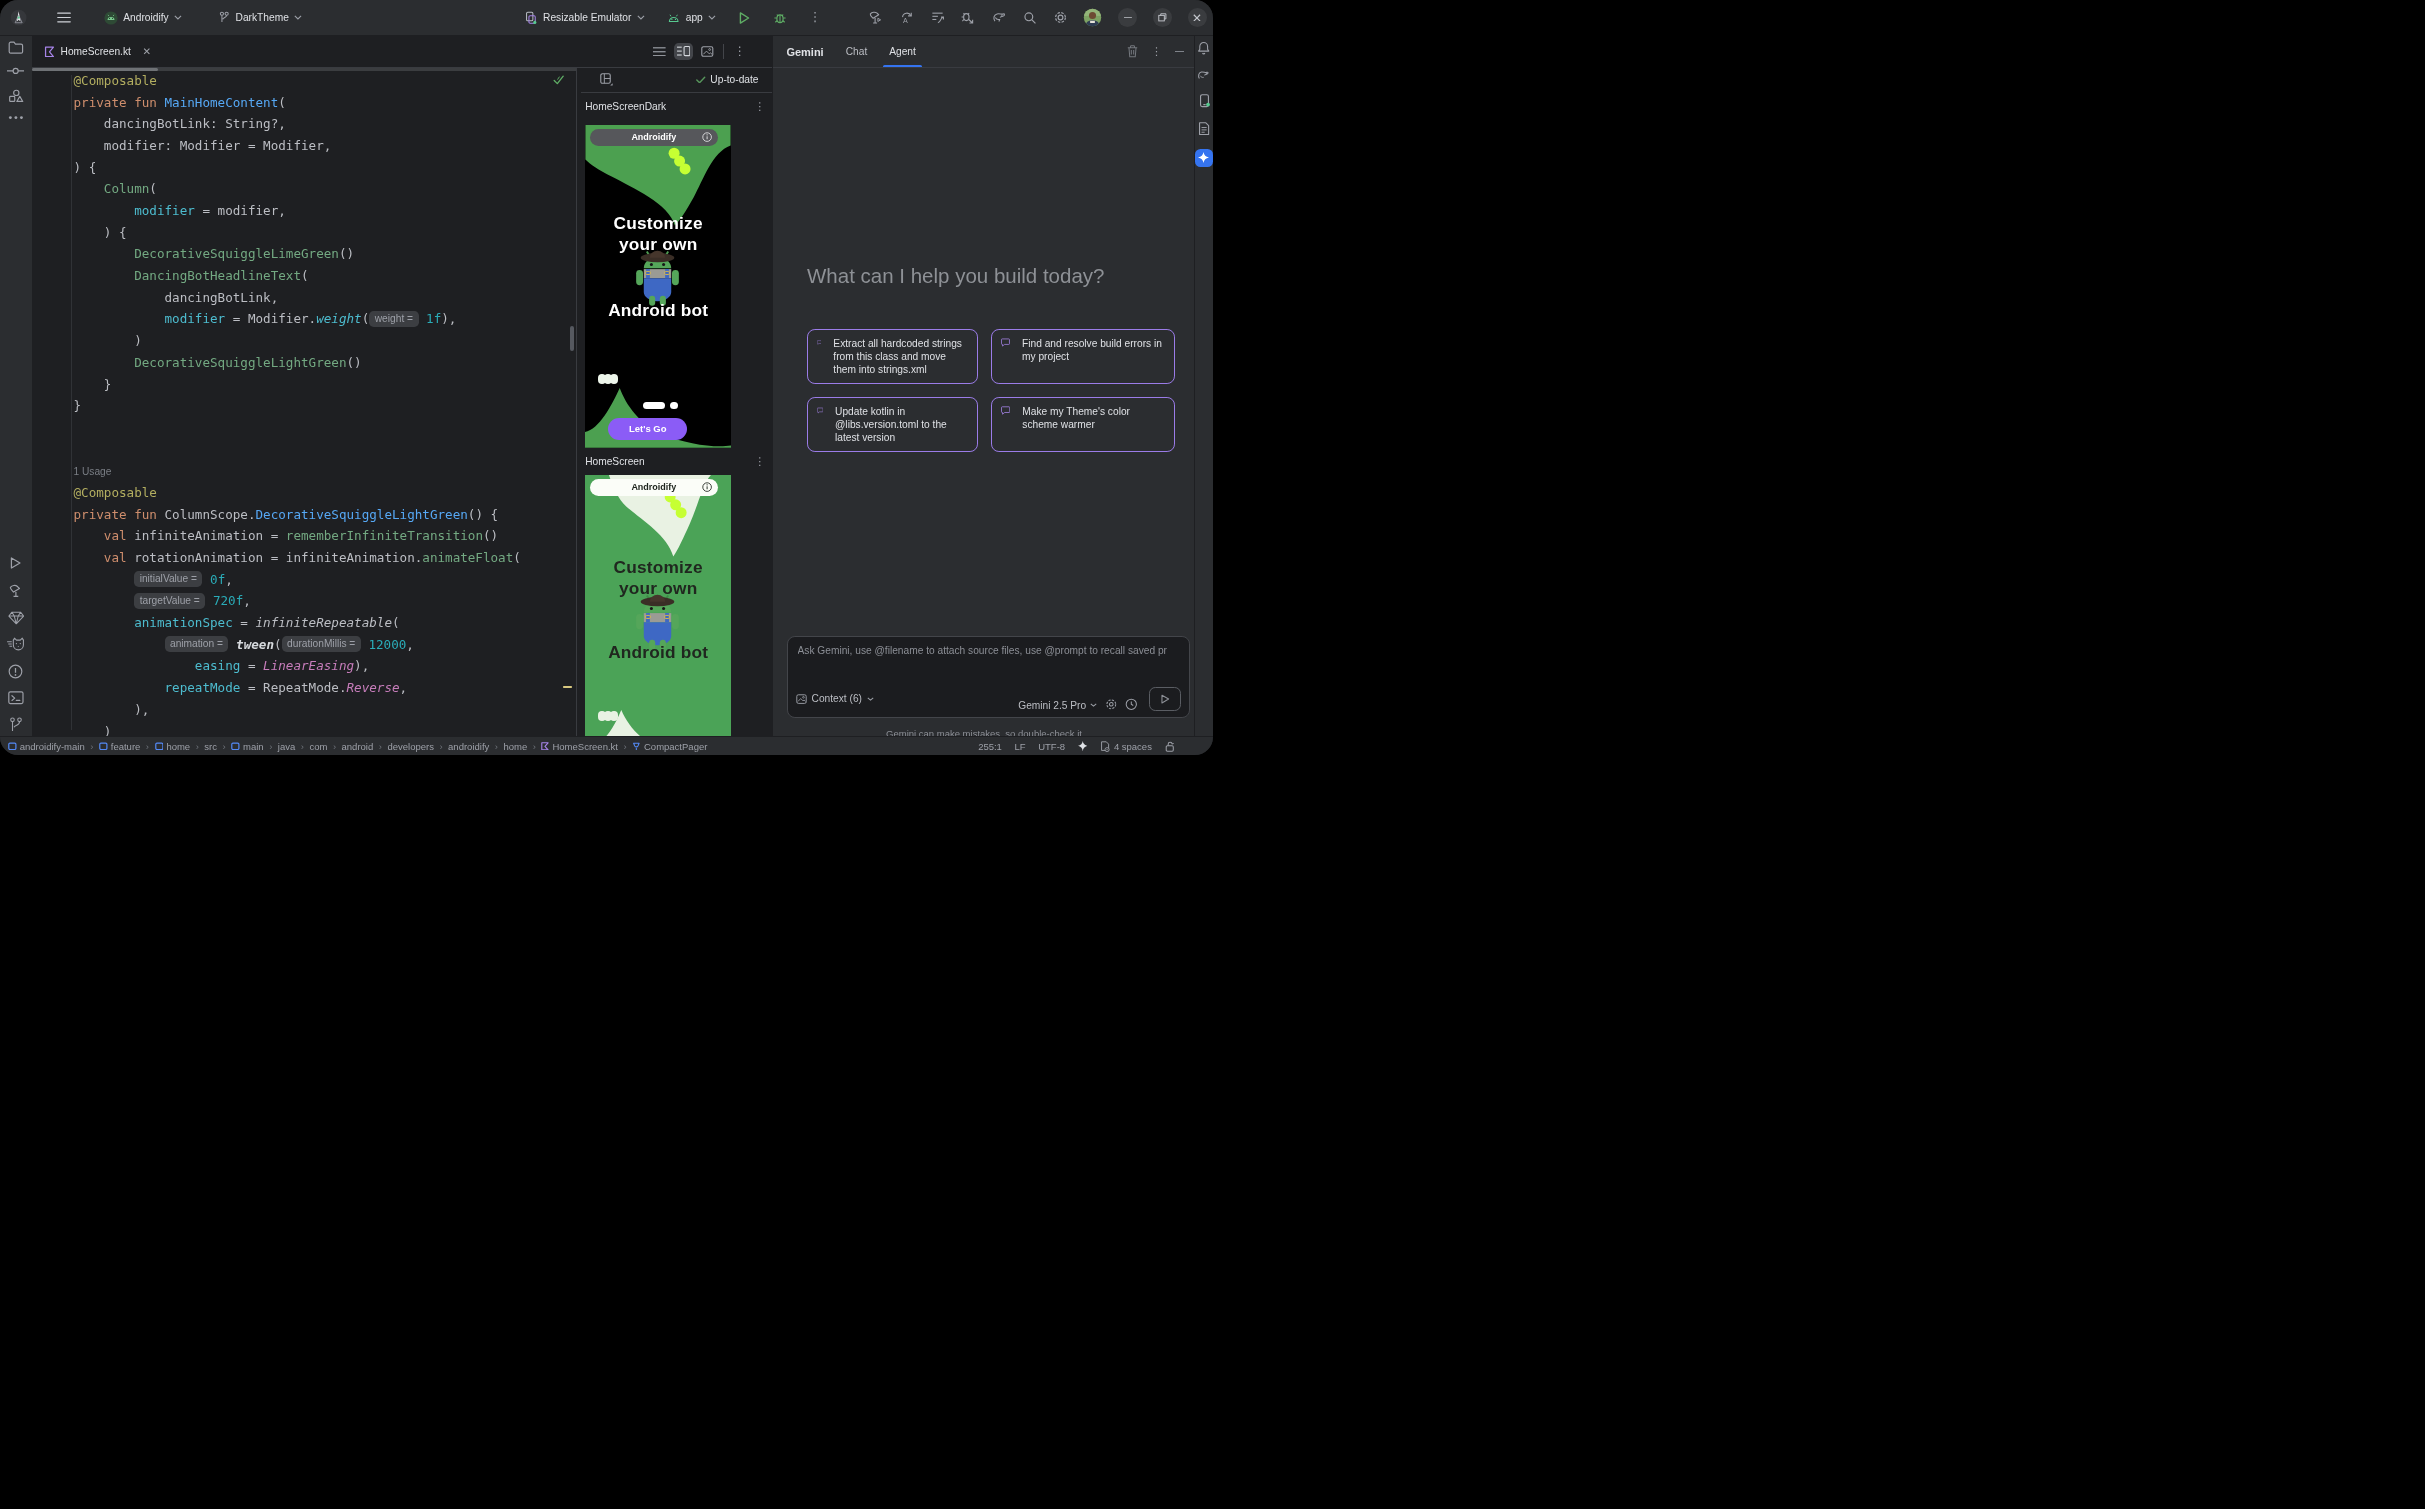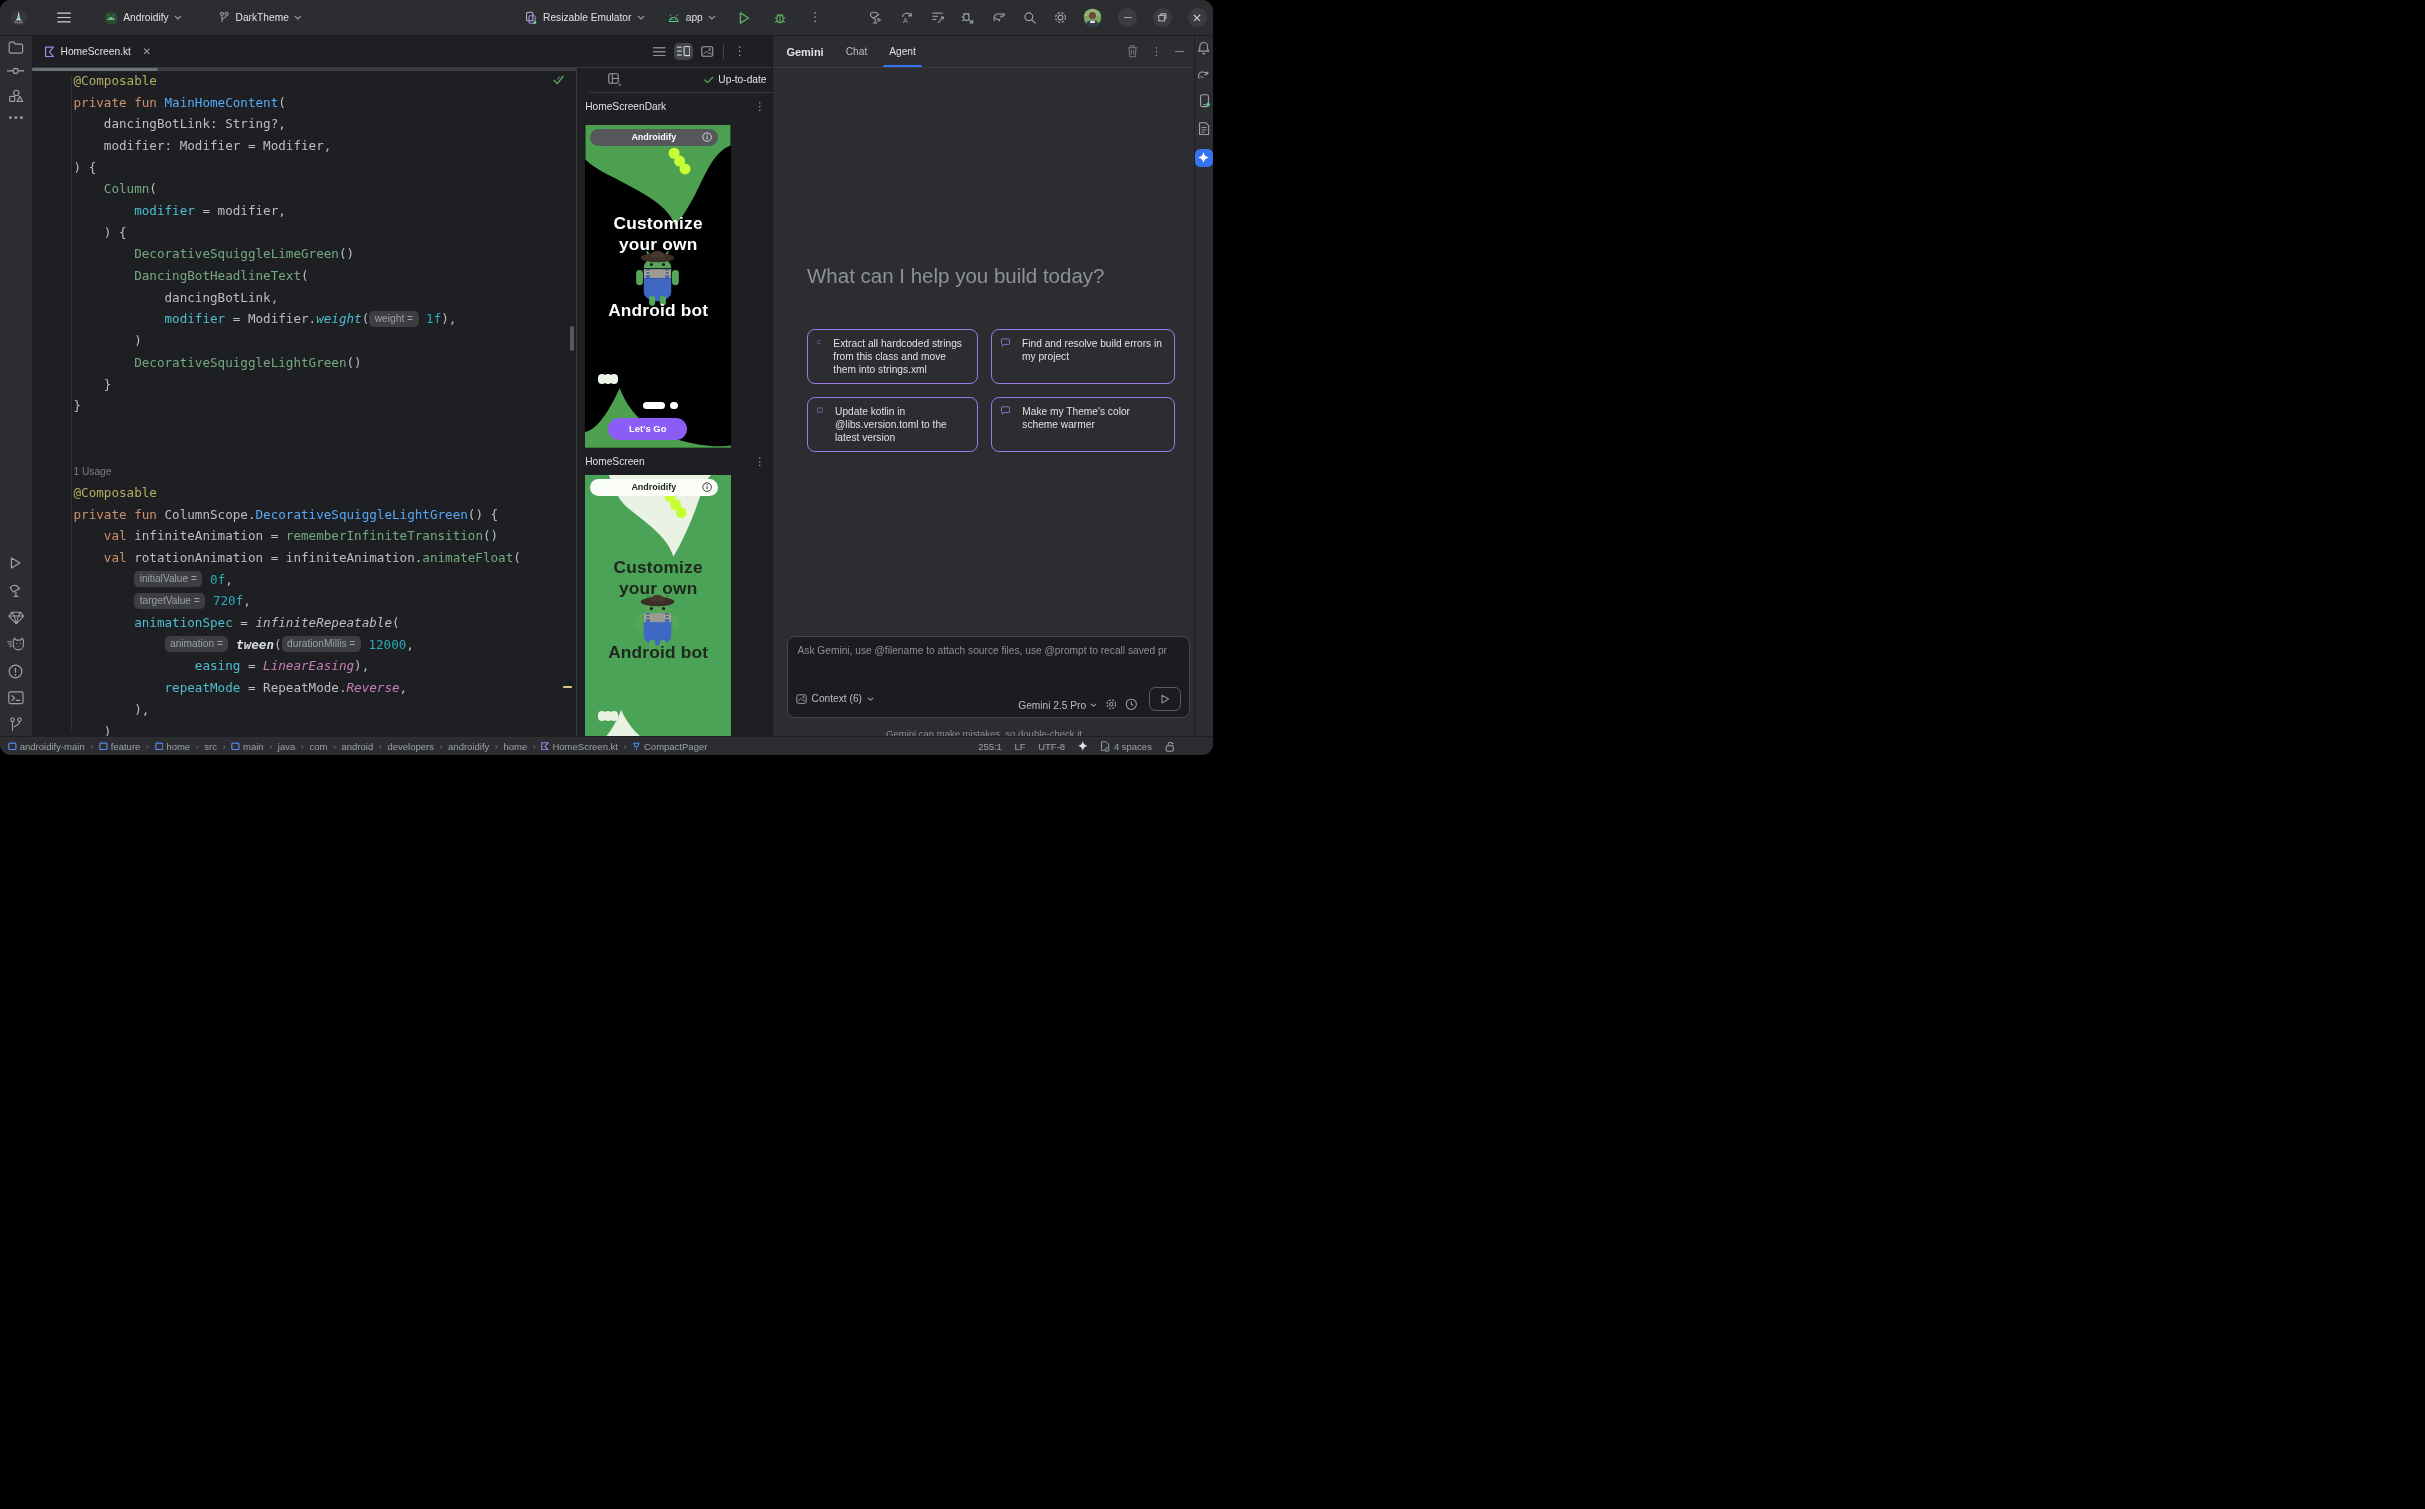--- a/index.html
+++ b/index.html
@@ -1,17 +1,17 @@
 <!DOCTYPE html>
 <html style="font-size:12.6px"><head>
 <meta charset="utf-8">
 <style>
   html,body{margin:0;padding:0;background:#000;}
   body{width:1213px;height:755px;font-family:"Liberation Sans",sans-serif;-webkit-font-smoothing:antialiased;}
-  .window{position:absolute;inset:0;width:1213px;height:755px;background:#1e1f22;border-radius:11px;overflow:hidden;}
+  .window{position:absolute;inset:0;width:1213px;height:755px;background:#1e1f22;border-radius:18px;overflow:hidden;}
   svg{display:block;}
   .ic{flex:0 0 auto;}
 
   
   .titlebar{position:absolute;left:0;top:0;width:1213px;height:35px;background:#2b2d30;border-bottom:0.8px solid #1e1f22;}
   .tb-left{position:absolute;left:9.5px;top:0;height:35px;display:flex;align-items:center;gap:19px;}
   .chip{display:flex;align-items:center;gap:5.5px;color:#dfe1e5;font-size:10.2px;cursor:default;}
   .chev{color:#9da0a8;}
   .tb-center{position:absolute;left:525px;top:0;height:35px;display:flex;align-items:center;gap:22px;}
   .tb-right{position:absolute;right:6.3px;top:0;height:35px;display:flex;align-items:center;gap:15.8px;}
@@ -45,21 +45,21 @@
   .tk-d{color:#BCBEC4}.tk-e{color:#C77DBB;font-style:italic}
   .tk-wi{color:#BCBEC4;font-style:italic}.tk-wb{color:#D7DADE;font-style:italic;font-weight:bold}
   .tk-u{color:#7A7E85;font-family:"Liberation Sans",sans-serif;font-size:10.2px}
   .tk-h{display:inline-block;font-family:"Liberation Sans",sans-serif;font-size:10.2px;line-height:15.8px;height:15.8px;padding:0 5.5px;border-radius:4.7px;background:#3c3e42;color:#9da0a8;vertical-align:1.6px;}
   .insp-check{position:absolute;right:11px;top:7px;}
   .vscroll-thumb{position:absolute;right:1.6px;top:258px;width:3.9px;height:25px;background:#565960;border-radius:2.4px;}
   .stripe-mark{position:absolute;right:3.9px;top:618px;width:8.7px;height:2.4px;background:#D8C880;border-radius:0.8px;}
 
   
   .previewpanel{position:absolute;left:544px;top:31.5px;width:197px;height:669px;border-left:0.8px solid #393b40;overflow:hidden;}
-  .pv-toolbar{position:absolute;left:12px;top:0;width:197px;height:25px;border-bottom:0.8px solid #393b40;display:flex;align-items:center;padding:0 19px;box-sizing:border-box;justify-content:space-between;}
+  .pv-toolbar{position:absolute;left:4px;top:0;width:197px;height:25px;border-bottom:0.8px solid #393b40;display:flex;align-items:center;padding:0 19px;box-sizing:border-box;justify-content:space-between;}
   .uptodate{display:flex;align-items:center;gap:4.7px;color:#dfe1e5;font-size:10.2px;}
   .pv-label{position:absolute;left:8.7px;width:180px;display:flex;justify-content:space-between;align-items:center;color:#dfe1e5;font-size:10.2px;}
   .kebab{color:#9da0a8;font-size:11px;letter-spacing:0;line-height:1;}
   .phone{position:absolute;left:8.7px;width:146px;overflow:hidden;}
   .phone-dark{top:57px;height:323px;background:#000;}
   .phone-light{top:407px;height:265px;background:#4BA357;}
   .vshape{position:absolute;left:0;top:0;width:146px;height:102px;}
   .app-pill{position:absolute;left:4.7px;top:4.7px;width:128px;height:16.5px;border-radius:8.7px;display:flex;align-items:center;justify-content:center;font-size:9px;font-weight:bold;}
   .pill-dark{background:#56575b;color:#fff;}
   .pill-light{background:#fbfdf8;color:#20271f;}

